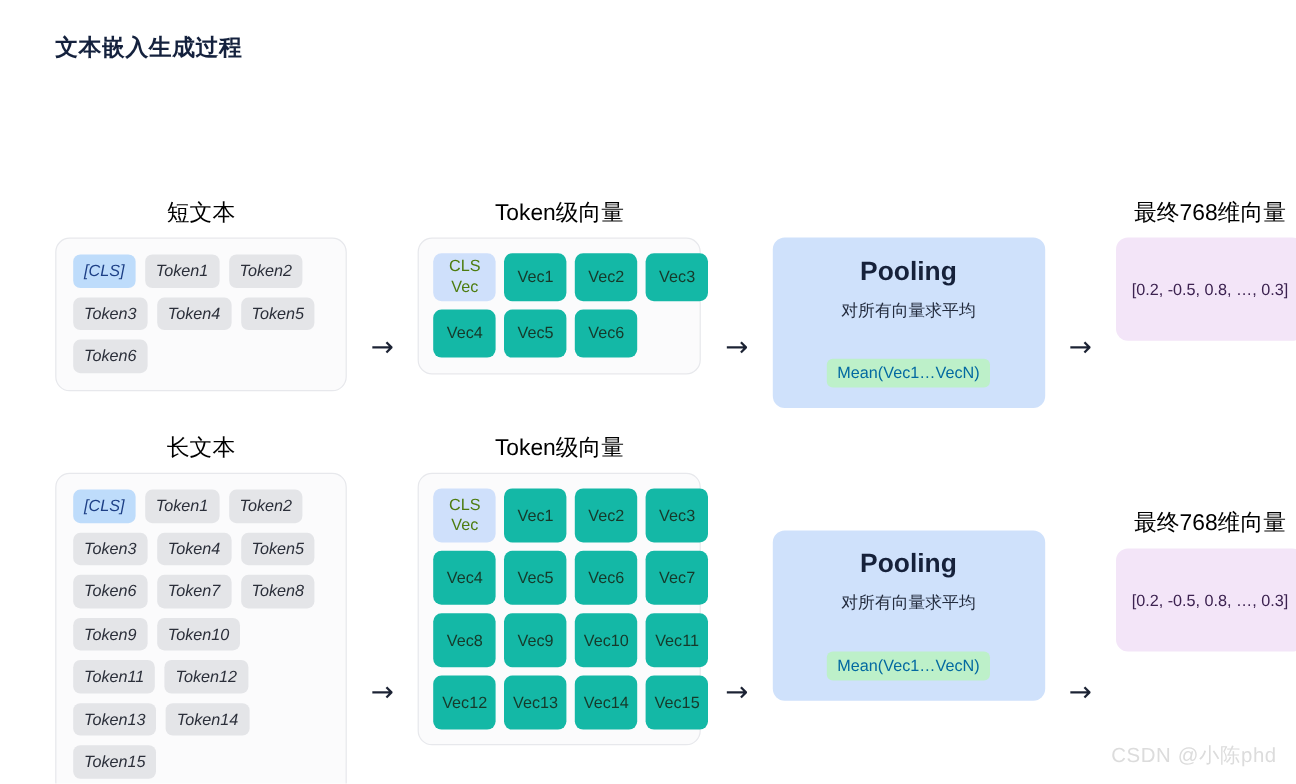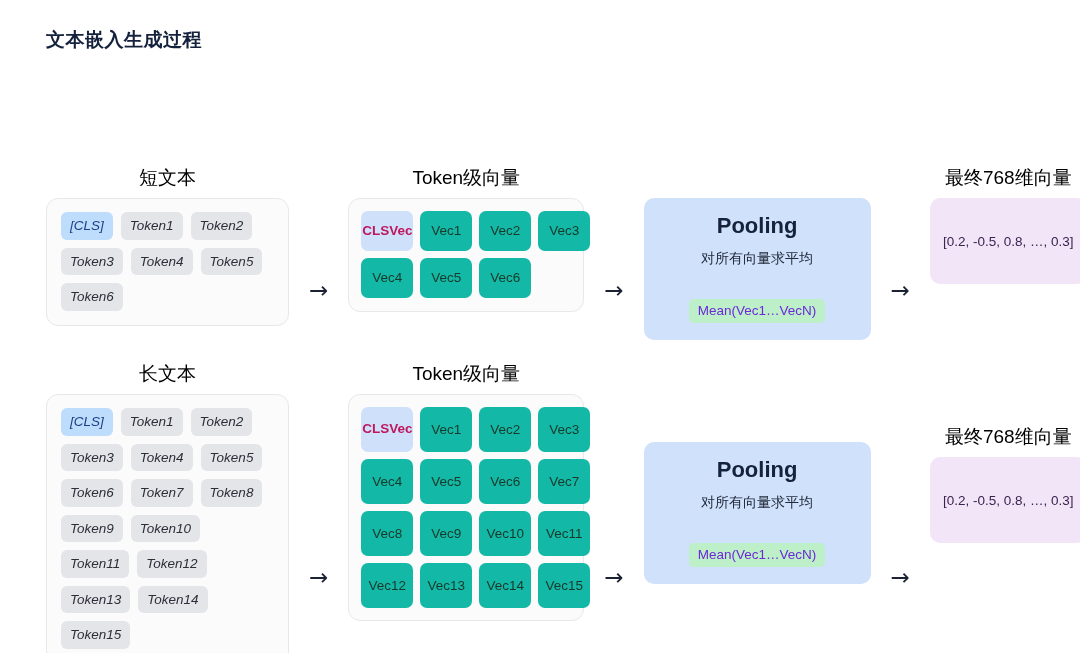--- a/index.html
+++ b/index.html
@@ -76,34 +76,34 @@
   }
   .vec{
     background:#14b8a6;color:#16392a;
     border-radius:7px;
     font-size:13.5px;line-height:1.15;
     display:flex;align-items:center;justify-content:center;
     text-align:center;white-space:nowrap;
     min-width:44px;
   }
   .vec.cls{
-    background:#cfe0fb;color:#be185d;
-    flex-direction:row;line-height:1.25;font-weight:bold;
+    background:#cfe0fb;color:#4d7c0f;
+    flex-direction:column;line-height:1.25;
   }
 
   
   .pool-box{
     background:#cfe1fb;border-radius:10px;
     display:flex;flex-direction:column;align-items:center;justify-content:center;
     box-sizing:border-box;
   }
   .pool-title{font-size:22px;font-weight:bold;color:#16213a;line-height:1;}
   .pool-desc{font-size:14px;color:#232b3d;line-height:1;}
   .pool-formula{
-    background:#bdf0c9;color:#6d28d9;
+    background:#bdf0c9;color:#0369a1;
     border-radius:5px;padding:5px 9px;
     font-size:13.5px;line-height:1.1;white-space:nowrap;margin-top:20px;
   }
 
   
   .out-box{
     background:#f3e5f8;border-radius:10px;
     display:flex;align-items:center;justify-content:center;
     box-sizing:border-box;
     font-size:13.5px;color:#3c2250;white-space:nowrap;
@@ -241,14 +241,15 @@
 
     <div class="arrow" style="margin:0 20px;margin-top:128px;">→</div>
 
     <div class="stage">
       <div class="stage-label" style="margin-top:63px;">最终768维向量</div>
       <div class="out-box" style="width:157px;height:86px;">[0.2, -0.5, 0.8, …, 0.3]</div>
     </div>
 
   </div>
 
+  <div class="watermark">CSDN @小陈phd</div>
 
 </div>
 
 </body></html>

